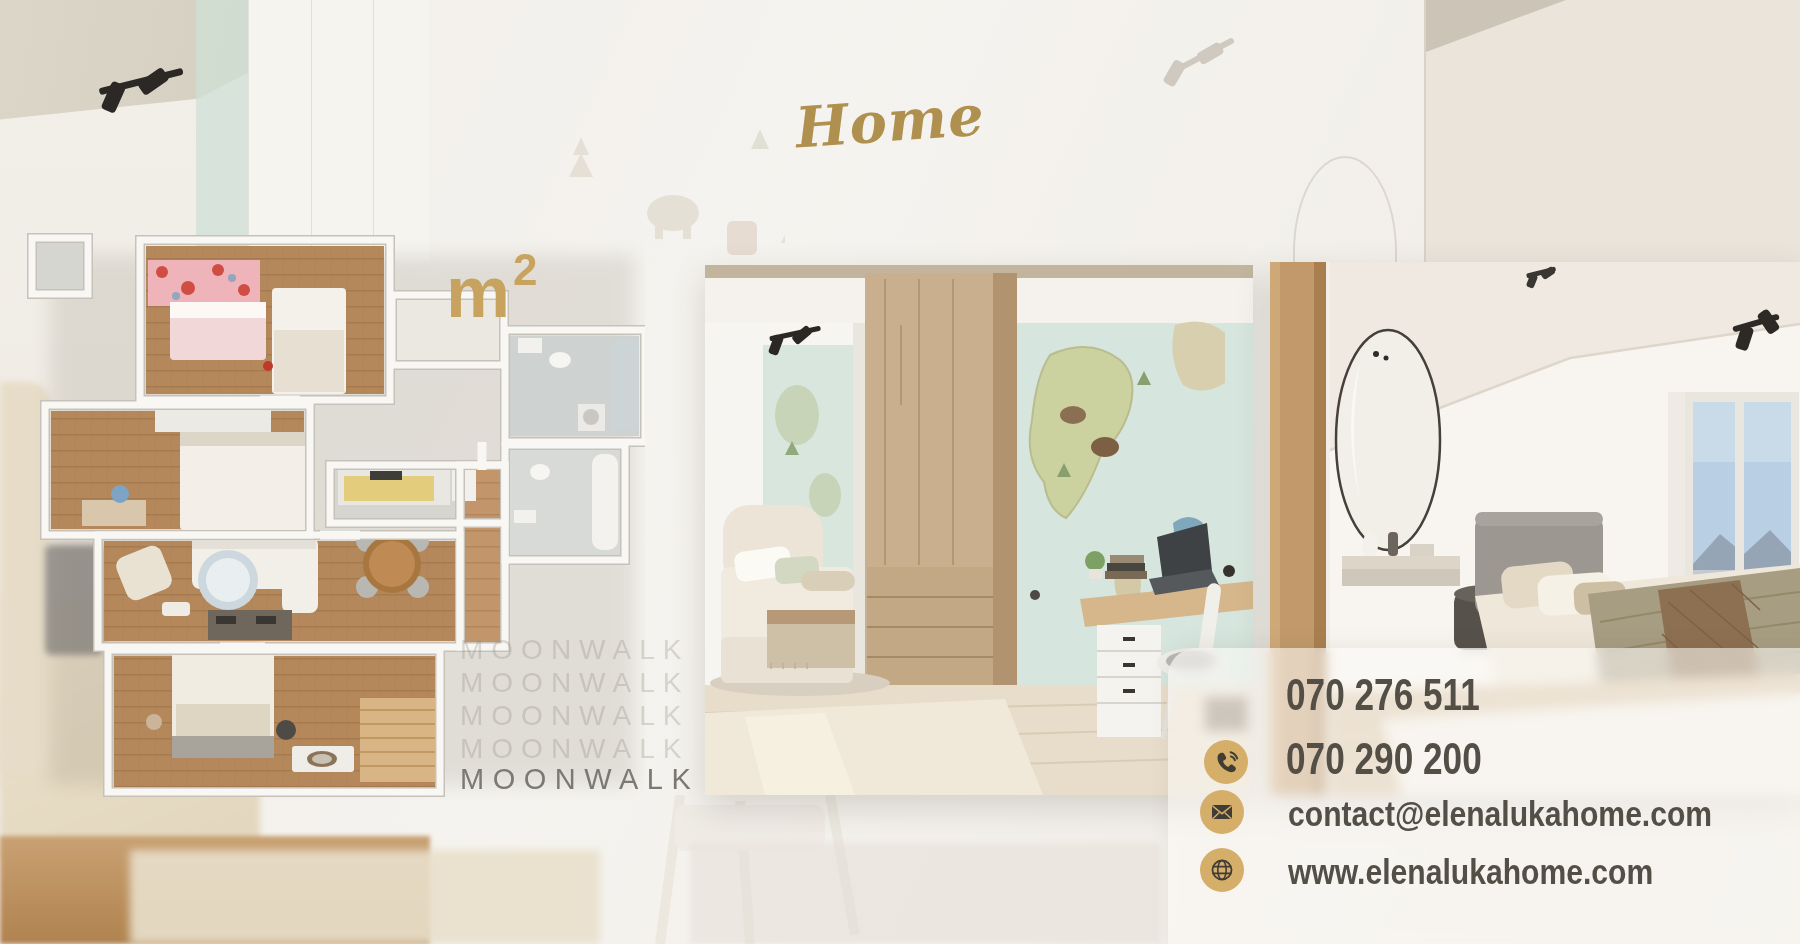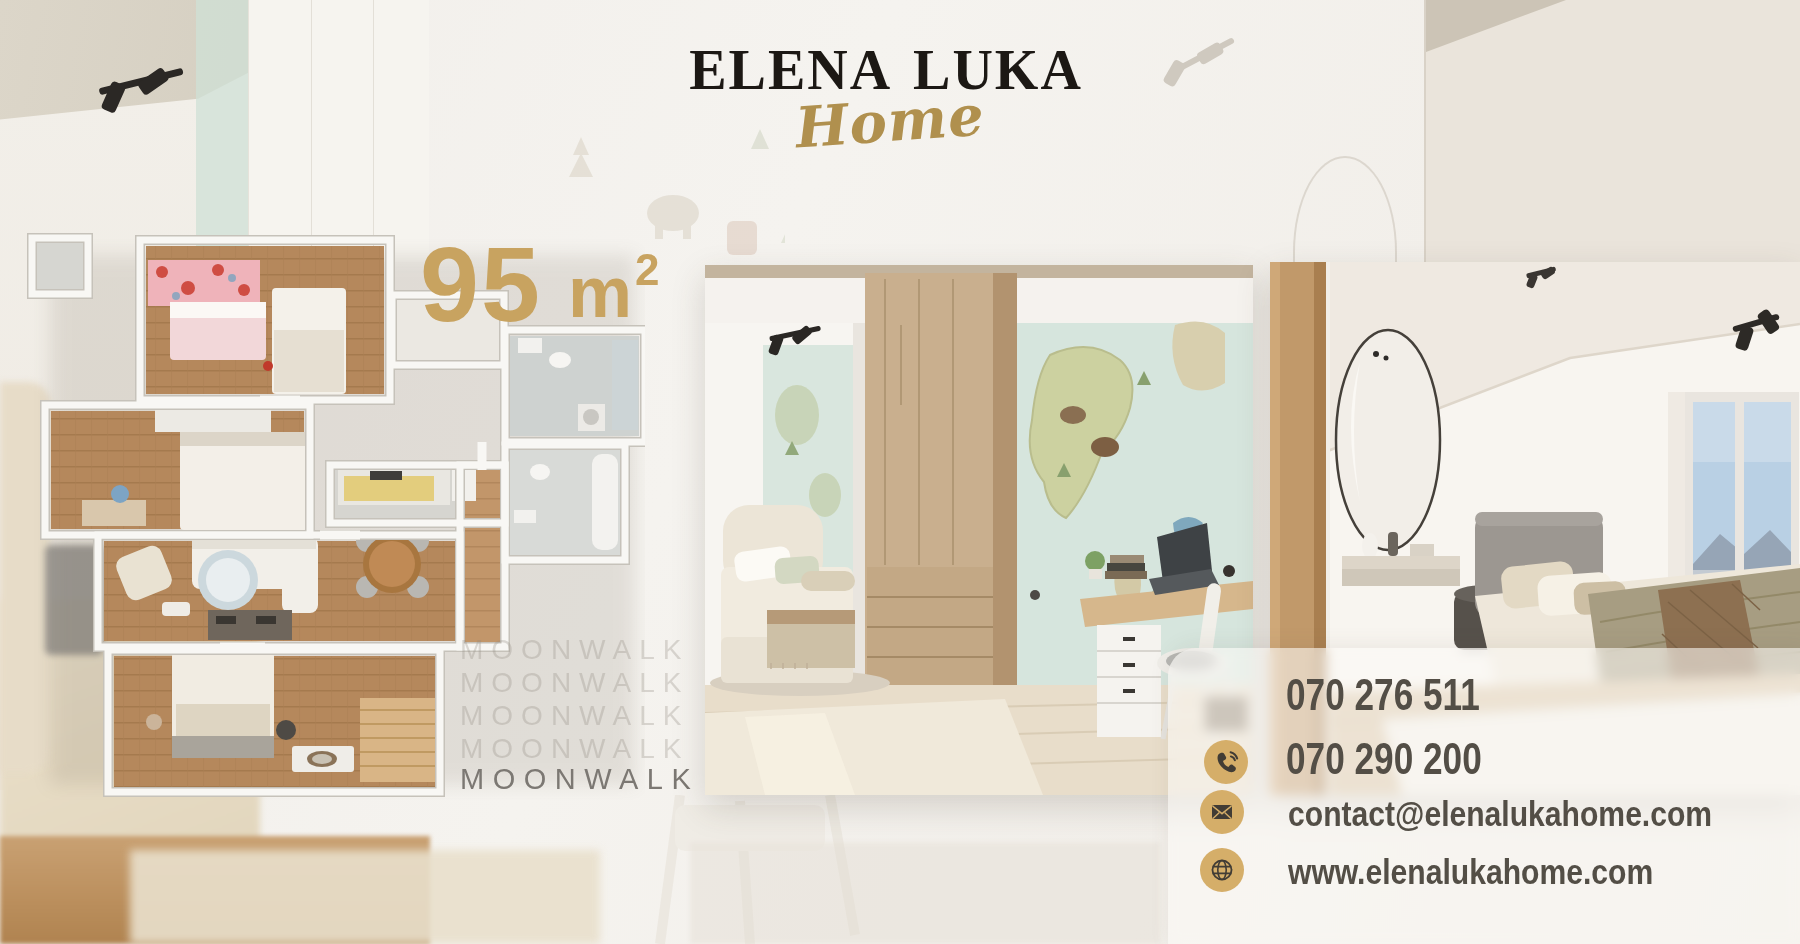--- a/index.html
+++ b/index.html
@@ -257,26 +257,24 @@
       <g stroke="#f8f7f4" stroke-width="9">
         <line x1="240" y1="190" x2="280" y2="190"></line>
           <line x1="300" y1="325" x2="340" y2="325"></line>
         <line x1="200" y1="437" x2="245" y2="437"></line>
           <line x1="462" y1="232" x2="462" y2="260"></line>
       </g>
     </g>
   </svg>
 
   <div class="abs area">
-    <span class="num">95</span>
     <span class="unit">m</span>
     <span class="sup">2</span>
   </div>
 
-  <div class="abs logo-name">ELENA LUKA</div>
   <div class="abs logo-script">Home</div>
 
   <div class="abs wm" style="top:634px">MOONWALK</div>
   <div class="abs wm" style="top:667px">MOONWALK</div>
   <div class="abs wm" style="top:700px">MOONWALK</div>
   <div class="abs wm" style="top:733px">MOONWALK</div>
   <div class="abs wm strong" style="top:763px">MOONWALK</div>
 
   <svg class="abs photo photo-center" viewBox="0 0 548 530">
     <rect width="548" height="530" fill="#f5f2ee"></rect>

